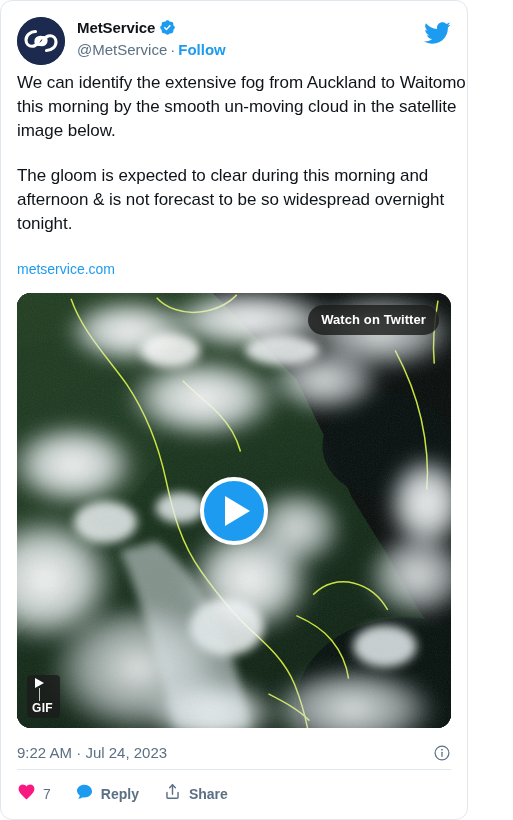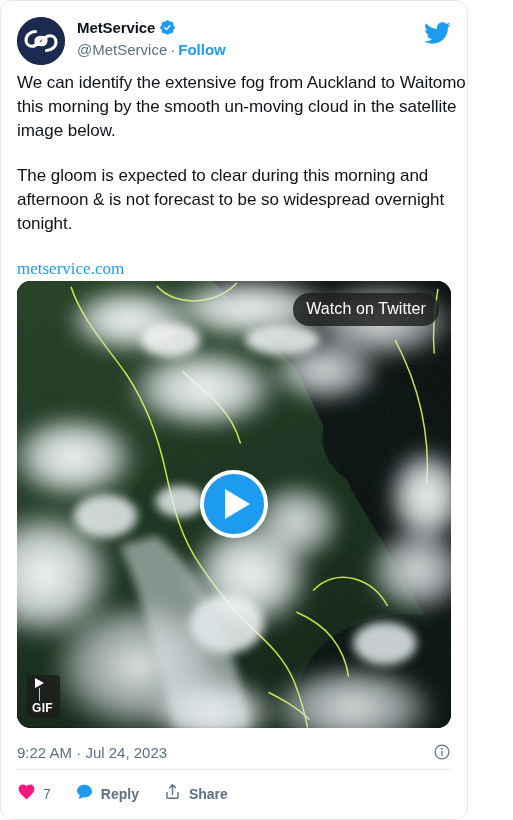--- a/index.html
+++ b/index.html
@@ -105,26 +105,26 @@
   .tweet-para {
     font-size: 17px;
     line-height: 24px;
     color: #0f1419;
     margin-bottom: 21px;
     letter-spacing: -0.05px;
   }
 
   .tweet-link {
     display: inline-block;
-    font-size: 17px;
+    font-size: 14px;
     line-height: 24px;
     color: #1d9bf0;
     text-decoration: none;
     cursor: pointer;
-    font-family: Liberation Serif, serif;
+    margin-bottom: 12px;
   }
 
   
   .media-wrap {
     position: relative;
     margin: 0 16px;
     height: 456px;
     border-radius: 14px;
     overflow: hidden;
     background: #0b1410;
@@ -132,22 +132,22 @@
   }
 
   .media-canvas { display: block; width: 100%; height: 100%; }
 
   .watch-btn {
     position: absolute;
     top: 12px;
     right: 12px;
     background: rgba(28, 28, 28, 0.82);
     color: #ffffff;
-    font-size: 16px;
-    font-weight: normal;
+    font-size: 13px;
+    font-weight: bold;
     padding: 7px 13px 8px 13px;
     border-radius: 16px;
     letter-spacing: 0.1px;
     cursor: pointer;
     white-space: nowrap;
   }
 
   .play-overlay {
     position: absolute;
     left: 50%;

